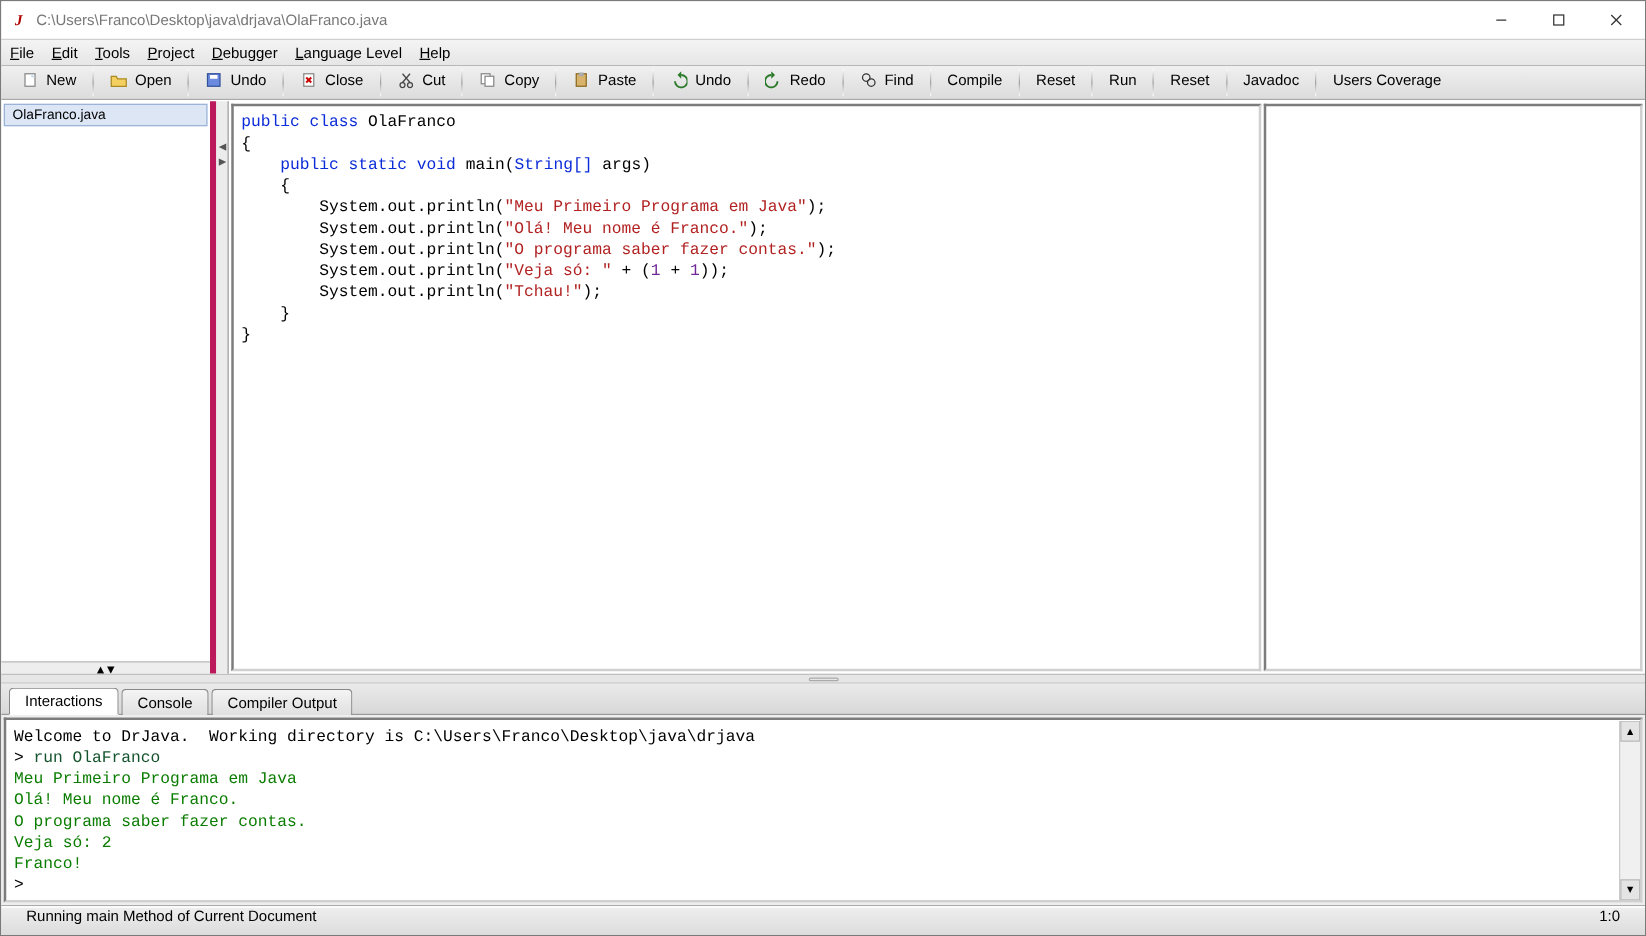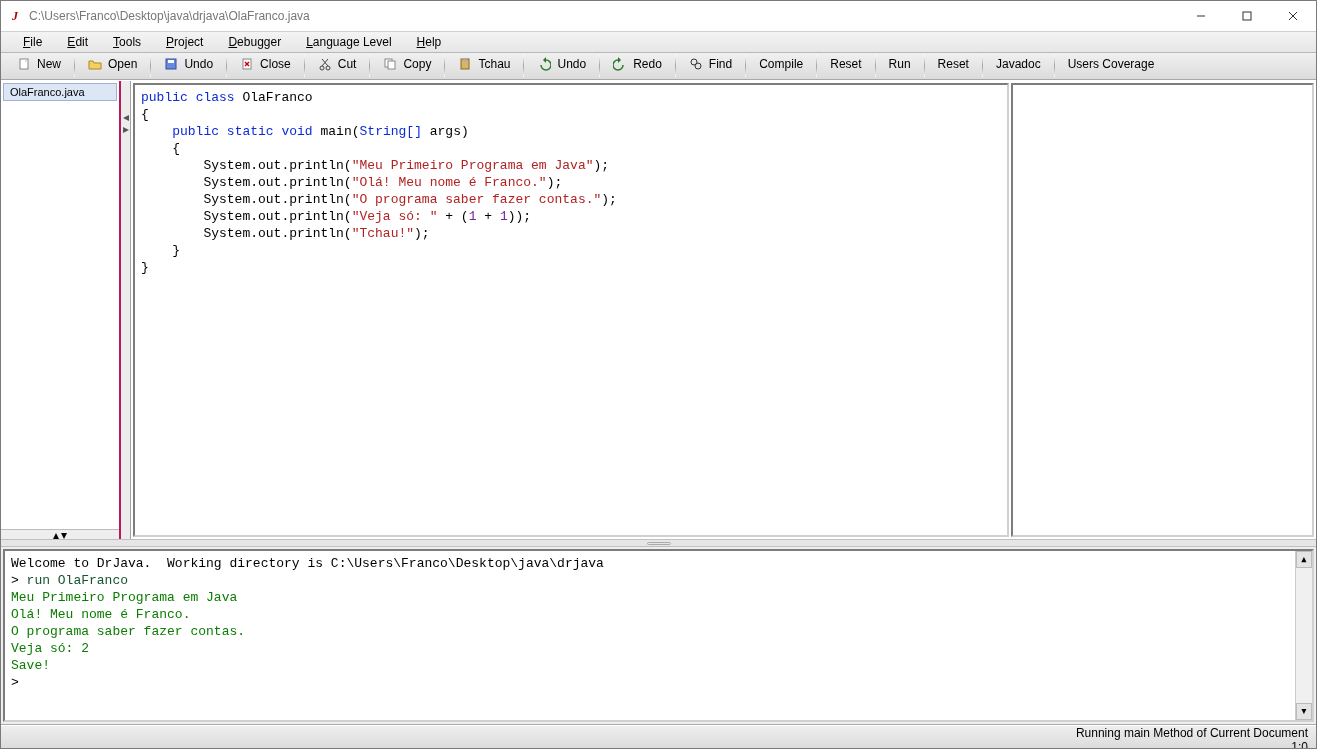--- a/index.html
+++ b/index.html
@@ -39,22 +39,22 @@
   }
   .win-btn svg { width: 10px; height: 10px; }
 
   .menubar {
     height: 22px;
     background: linear-gradient(#f4f4f4,#e6e6e6);
     border-top: 1px solid #d0d0d0;
     border-bottom: 1px solid #b8b8b8;
     display: flex;
     align-items: center;
-    padding-left: 16px;
-    gap: 13px;
+    padding-left: 1px;
+    gap: 2px;
   }
   .menubar .menu-item {
     padding: 2px 6px;
     color: #000;
     cursor: default;
   }
   .menubar .menu-item u { text-decoration: underline; }
 
   .toolbar {
     height: 27px;
@@ -81,22 +81,22 @@
   .tb-btn .ico { width: 14px; height: 14px; display:inline-flex; align-items:center; justify-content:center; }
   .tb-btn .ico svg { width: 14px; height: 14px; }
 
   .workarea {
     flex: 1 1 auto;
     display: flex;
     min-height: 0;
     border-top: 1px solid #fff;
   }
   .sidebar {
-    width: 120px;
-    border-right: 2px solid #be185d;
+    width: 172px;
+    border-right: 5px solid #be185d;
     display: flex; flex-direction: column;
     background: #fff;
   }
   .file-tab {
     margin: 2px;
     padding: 2px 6px;
     border: 1px solid #9cb4d8;
     background: #dce6f5;
     color: #000;
     font-size: 11px;
@@ -204,25 +204,24 @@
     background:#f0f0f0; border-left:1px solid #ccc;
     display:flex; flex-direction:column; justify-content:space-between;
   }
   .scroll-btn{ height:17px; display:flex;align-items:center;justify-content:center;background:#e4e4e4;border:1px solid #bbb; }
   .out-green { color: #0a7d00; }
   .out-purple { color: #14532d; }
   .statusbar {
     height: 24px;
     background: linear-gradient(#eeeeee,#dcdcdc);
     border-top: 2px groove #fff;
-    display: flex; align-items: flex-end;
-    padding: 0 8px;
+    display: flex; align-items: flex-start;
+    padding: 0 20px;
     font-size: 12px;
     color: #000;
-    flex-direction: column;
   }
   .statusbar .right { margin-left: auto; }
 </style>
 </head>
 <body>
 
 <div class="titlebar">
   <span class="app-icon">J</span>
   <span>C:\Users\Franco\Desktop\java\drjava\OlaFranco.java</span>
   <div class="win-controls">
@@ -318,21 +317,21 @@
       <span>Copy</span>
     </div>
   <div class="tb-sep"></div>
   <div class="tb-btn">
       <span class="ico">
         <svg viewBox="0 0 14 14">
           <rect x="3" y="2" width="8" height="10" fill="#d9b36c" stroke="#8a6a20"></rect>
           <rect x="5" y="1" width="4" height="3" fill="#aaa"></rect>
         </svg>
       </span>
-      <span>Tchau</span>
+      <span>Paste</span>
     </div>
   <div class="tb-sep"></div>
   <div class="tb-btn">
       <span class="ico">
         <svg viewBox="0 0 14 14">
           <path d="M9 3a5 5 0 1 1-5 5" fill="none" stroke="#2a7a2a" stroke-width="1.5"></path>
           <path d="M9 0l-3 3 3 3z" fill="#2a7a2a"></path>
         </svg>
       </span>
       <span>Undo</span>
@@ -410,27 +409,32 @@
 }</div>
     <div class="right-gutter"></div>
   </div>
 </div>
 
 <div class="hsplit">
     <div class="grip"></div>
   </div>
 
 <div class="bottom-pane">
+  <div class="tabs-row">
+    <div class="tab active">Interactions</div>
+    <div class="tab">Console</div>
+    <div class="tab">Compiler Output</div>
+  </div>
   <div class="console"><span>Welcome to DrJava.  Working directory is C:\Users\Franco\Desktop\java\drjava</span>
 <span>&gt; </span><span class="out-purple">run OlaFranco</span>
 <span class="out-green">Meu Primeiro Programa em Java</span>
 <span class="out-green">Olá! Meu nome é Franco.</span>
 <span class="out-green">O programa saber fazer contas.</span>
 <span class="out-green">Veja só: 2</span>
-<span class="out-green">Save!</span>
+<span class="out-green">Franco!</span>
 <span>&gt;</span>
     <div class="console-scroll">
       <div class="scroll-btn">▴</div>
       <div class="scroll-btn">▾</div>
     </div>
   </div>
 </div>
 
 <div class="statusbar">
   <span>Running main Method of Current Document</span>

